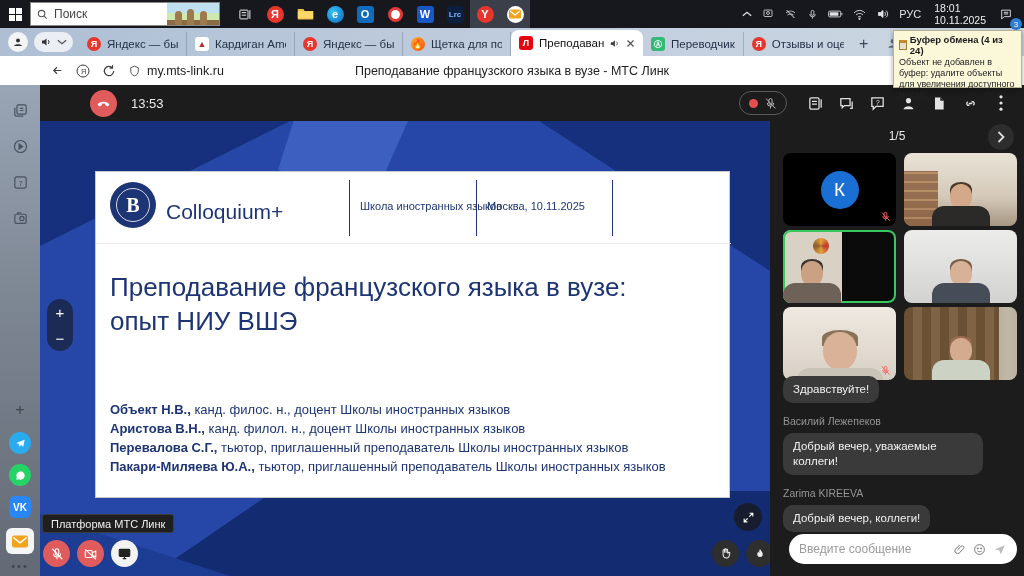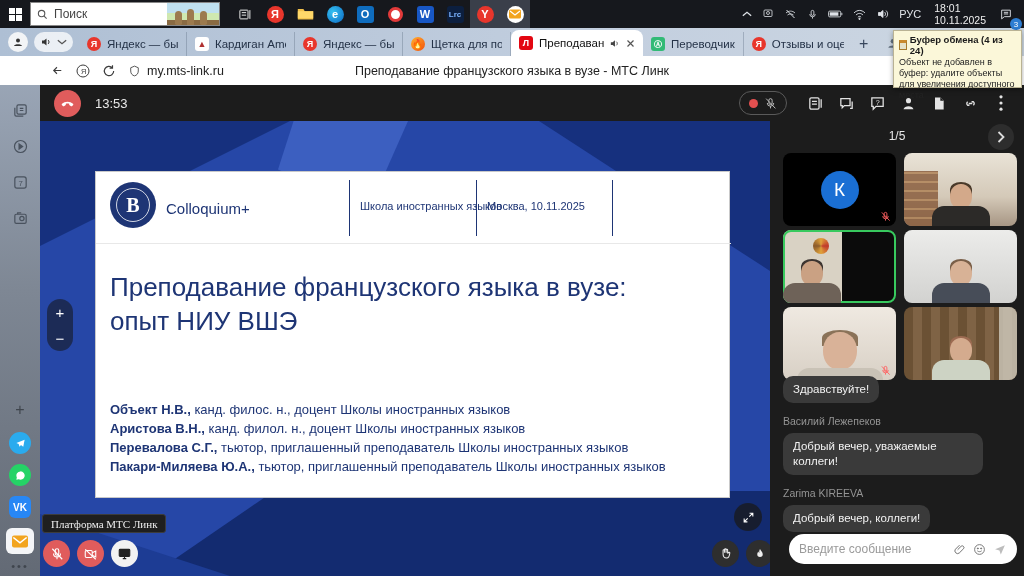--- a/index.html
+++ b/index.html
@@ -57,21 +57,21 @@
   
   .sidepanel { position:absolute; left:0; top:56px; width:40px; height:520px; background:linear-gradient(180deg,#9da9ba,#7e8794 45%,#636a75); z-index:20; display:flex; flex-direction:column; align-items:center; }
   .spicon { width:24px; height:24px; margin-top:12px; display:flex; align-items:center; justify-content:center; color:#49525e; }
   .spacer { flex:1; }
   .msgr { width:22px; height:22px; border-radius:50%; margin-top:10px; display:flex; align-items:center; justify-content:center; color:#fff; font-size:10px; font-weight:bold; }
   .mailtile { width:28px; height:26px; border-radius:6px; background:#f4f5f7; margin-top:10px; display:flex; align-items:center; justify-content:center; }
   .dots3 { color:#3f454d; letter-spacing:2px; font-size:11px; margin:6px 0 4px; }
 
   
   .meeting { position:absolute; left:40px; top:85px; width:984px; height:491px; background:#1c1c1c; }
-  .mheader { position:absolute; left:0; top:0; width:984px; height:36px; display:flex; align-items:center; }
+  .mheader { position:absolute; left:0; top:0; width:984px; height:36px; display:flex; align-items:center;padding-left:36px; }
   .hangup { width:27px; height:27px; border-radius:50%; background:#e05c5c; display:flex; align-items:center; justify-content:center; margin-left:14px; }
   .mtimer { color:#e9e9e9; font-size:13px; margin-left:14px; }
   .mtitle { color:#f2f2f2; font-size:13.5px; font-weight:bold; margin-left:16px; }
   .mh-right { margin-left:auto; display:flex; align-items:center; gap:9px; margin-right:12px; color:#e3e3e3; }
   .recpill { border:1.5px solid #5a5a5a; border-radius:14px; height:24px; display:flex; align-items:center; padding:0 9px; gap:6px; margin-right:8px; }
   .recdot { width:9px; height:9px; border-radius:50%; background:#e34f4f; }
   .mhic { width:22px; height:22px; display:flex; align-items:center; justify-content:center; }
 
   
   .stage { position:absolute; left:0; top:36px; width:730px; height:455px; background:#2647a7; overflow:hidden; }
@@ -80,32 +80,32 @@
   .d2 { left:238px; top:0; width:130px; height:88px; background:#3c5fc0; clip-path:polygon(12% 0,100% 0,70% 100%,0 55%); }
   .d3 { right:0; top:0; width:330px; height:150px; background:#16307e; clip-path:polygon(30% 0,100% 0,100% 100%); }
   .d4 { left:110px; bottom:0; width:620px; height:85px; background:#132b70; clip-path:polygon(0 100%,20% 0,100% 0,100% 100%); }
   .d5 { left:0; bottom:0; width:190px; height:62px; background:#1d3c94; clip-path:polygon(0 0,100% 100%,0 100%); }
 
   
   .card { position:absolute; left:55px; top:50px; width:635px; height:327px; background:#fff; border:1px solid #c9c9c9; }
   .cardhead { position:absolute; left:0; top:0; width:635px; height:72px; border-bottom:1px solid #e8e8e8; }
   .hselogo { position:absolute; left:14px; top:10px; width:46px; height:46px; border-radius:50%; background:#1e3575; display:flex; align-items:center; justify-content:center; }
   .hselogo .ring { width:34px; height:34px; border-radius:50%; border:1px solid rgba(255,255,255,.8); display:flex; align-items:center; justify-content:center; color:#fff; font-family:"Liberation Serif", serif; font-size:20px; font-weight:bold; }
-  .brand { position:absolute; left:70px; top:28px; font-size:15px; color:#1e3575; }
+  .brand { position:absolute; left:70px; top:28px; font-size:21px; color:#1e3575; }
   .vline { position:absolute; top:8px; width:1px; height:56px; background:#1e3575; }
   .hcell { position:absolute; top:28px; font-size:11px; color:#1e3575; }
   .stitle { position:absolute; left:14px; top:98px; width:600px; color:#1e3575; font-size:26px; line-height:34px; }
   .authors { position:absolute; left:14px; top:228px; width:610px; font-size:13px; line-height:19px; color:#1e3575; }
   .authors b { font-weight:bold; }
 
   .zoompill { position:absolute; left:7px; top:178px; width:26px; height:52px; border-radius:13px; background:rgba(20,20,20,.55); display:flex; flex-direction:column; align-items:center; justify-content:space-around; color:#fff; }
   .zoompill span { font-size:15px; line-height:15px; }
   .expandbtn { position:absolute; left:694px; top:382px; width:28px; height:28px; border-radius:50%; background:rgba(25,25,25,.75); display:flex; align-items:center; justify-content:center; color:#fff; }
 
-  .platform-tip { position:absolute; left:2px; top:393px; height:19px; background:#1f1f1f; border:1px solid #3c3c3c; border-radius:3px; color:#efefef; font-size:11px; display:flex; align-items:center; padding:0 8px;font-family:Liberation Serif, serif; }
+  .platform-tip { position:absolute; left:2px; top:393px; height:19px; background:#1f1f1f; border:1px solid #3c3c3c; border-radius:3px; color:#efefef; font-size:11px; display:flex; align-items:center; padding:0 8px; }
   .ctrls { position:absolute; left:3px; top:419px; display:flex; gap:7px; }
   .cbtn { width:27px; height:27px; border-radius:50%; display:flex; align-items:center; justify-content:center; }
   .cbtn.red { background:#e05c5c; color:#fff; }
   .cbtn.white { background:#f2f2f2; color:#222; }
   .cbtn.dark { background:#2e2e2e; color:#eee; }
   .ctrls-right { position:absolute; left:672px; top:419px; display:flex; gap:7px; }
 
   
   .rsb { position:absolute; left:730px; top:36px; width:254px; height:455px; }
   .pag { position:absolute; left:0; top:8px; width:254px; text-align:center; color:#e8e8e8; font-size:12px; }

